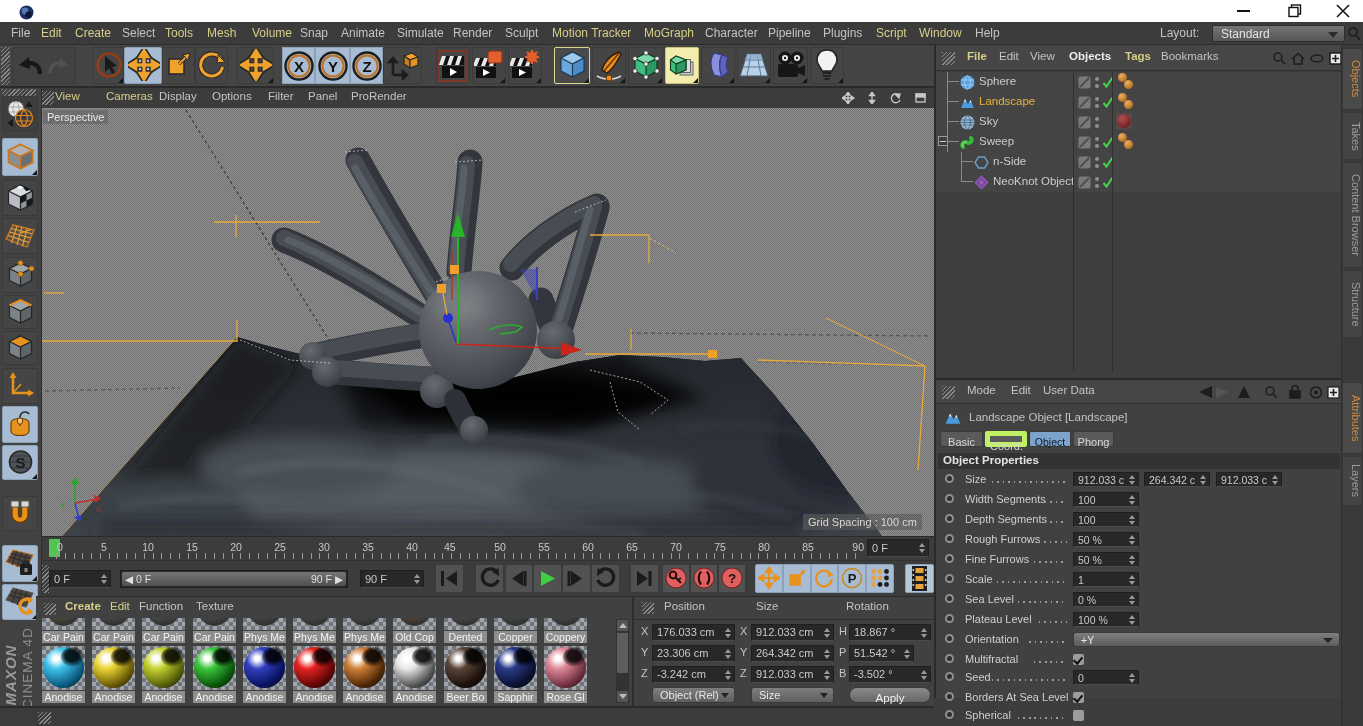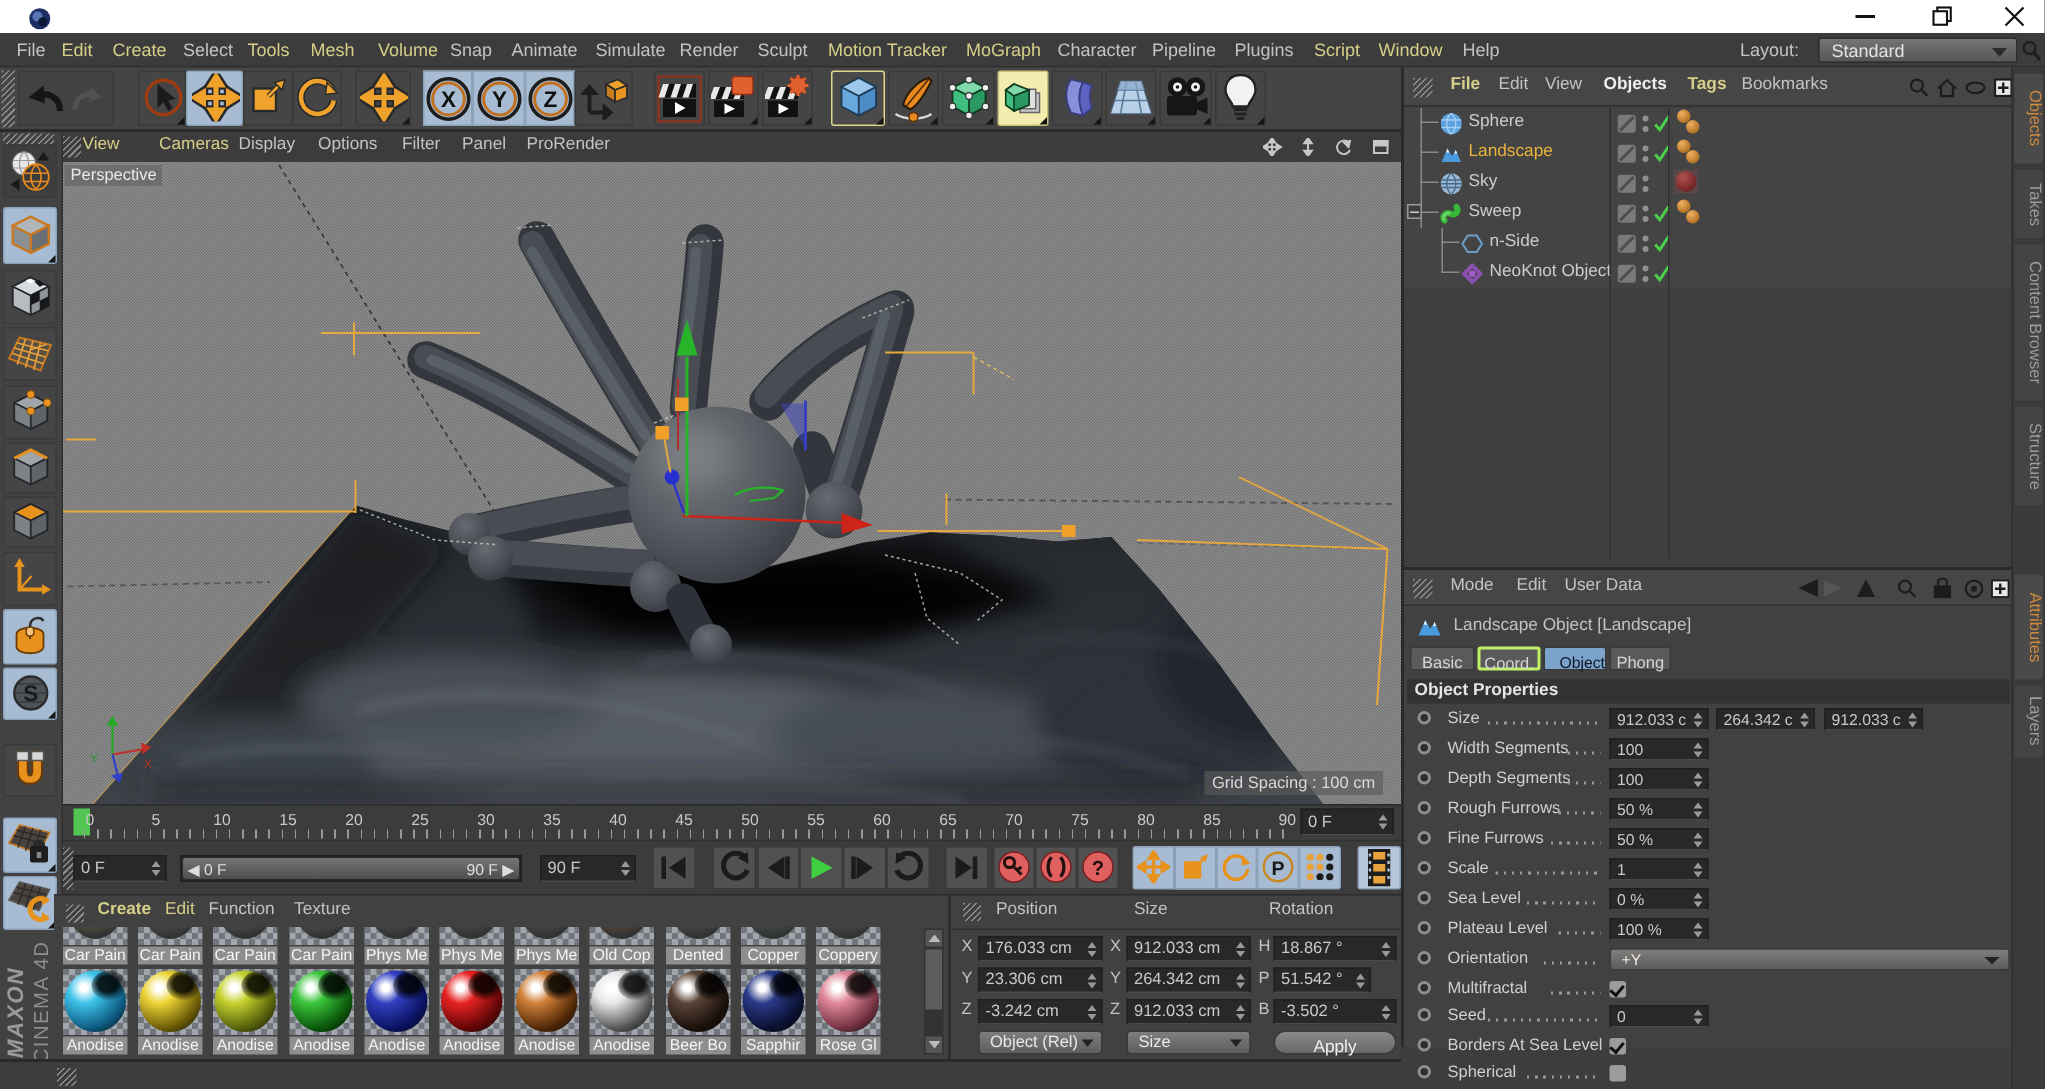--- a/index.html
+++ b/index.html
@@ -623,21 +623,21 @@
 <div id="rnums">
         <span class="abs" style="left:6px;top:4px;width:24px;text-align:center;font-size:10.5px;color:#c9c9c9">0</span>
         <span class="abs" style="left:50px;top:4px;width:24px;text-align:center;font-size:10.5px;color:#c9c9c9">5</span>
         <span class="abs" style="left:94px;top:4px;width:24px;text-align:center;font-size:10.5px;color:#c9c9c9">10</span>
         <span class="abs" style="left:138px;top:4px;width:24px;text-align:center;font-size:10.5px;color:#c9c9c9">15</span>
         <span class="abs" style="left:182px;top:4px;width:24px;text-align:center;font-size:10.5px;color:#c9c9c9">20</span>
         <span class="abs" style="left:226px;top:4px;width:24px;text-align:center;font-size:10.5px;color:#c9c9c9">25</span>
         <span class="abs" style="left:270px;top:4px;width:24px;text-align:center;font-size:10.5px;color:#c9c9c9">30</span>
         <span class="abs" style="left:314px;top:4px;width:24px;text-align:center;font-size:10.5px;color:#c9c9c9">35</span>
         <span class="abs" style="left:358px;top:4px;width:24px;text-align:center;font-size:10.5px;color:#c9c9c9">40</span>
-        <span class="abs" style="left:402px;top:4px;width:24px;text-align:center;font-size:10.5px;color:#c9c9c9">45</span>
+        <span class="abs" style="left:402px;top:4px;width:24px;text-align:left;font-size:10.5px;color:#c9c9c9">45</span>
         <span class="abs" style="left:446px;top:4px;width:24px;text-align:center;font-size:10.5px;color:#c9c9c9">50</span>
         <span class="abs" style="left:490px;top:4px;width:24px;text-align:center;font-size:10.5px;color:#c9c9c9">55</span>
         <span class="abs" style="left:534px;top:4px;width:24px;text-align:center;font-size:10.5px;color:#c9c9c9">60</span>
         <span class="abs" style="left:578px;top:4px;width:24px;text-align:center;font-size:10.5px;color:#c9c9c9">65</span>
         <span class="abs" style="left:622px;top:4px;width:24px;text-align:center;font-size:10.5px;color:#c9c9c9">70</span>
         <span class="abs" style="left:666px;top:4px;width:24px;text-align:center;font-size:10.5px;color:#c9c9c9">75</span>
         <span class="abs" style="left:710px;top:4px;width:24px;text-align:center;font-size:10.5px;color:#c9c9c9">80</span>
         <span class="abs" style="left:754px;top:4px;width:24px;text-align:center;font-size:10.5px;color:#c9c9c9">85</span>
         <span class="abs" style="left:798px;top:4px;width:24px;text-align:right;font-size:10.5px;color:#c9c9c9">90</span>
       </div>
@@ -1082,22 +1082,22 @@
         <circle cx="118" cy="7.5" r="2" fill="#1d1d1d"></circle>
 <rect x="130" y="2" width="11" height="11" fill="#e8e8e8" stroke="#1d1d1d" stroke-width="1.2"></rect>
         <path d="M135.5 4 L135.5 11 M132 7.5 L139 7.5" stroke="#1d1d1d" stroke-width="1.6"></path>
 </svg>
       <svg class="abs" style="left:8px;top:29px" width="18" height="17" viewBox="0 0 15 15">
         <path d="M1 13 L5 4 L8 9 L10.5 5 L14 13 Z" fill="#4a9ade"></path>
         <path d="M5 4 L6.2 6.6 L4 6.6 Z M10.5 5 L11.5 7.4 L9.6 7.4 Z" fill="#eaf4fc"></path>
       </svg>
       <span class="abs txt" style="left:33px;top:31px;font-size:11.5px">Landscape Object [Landscape]</span>
       <div class="abs" style="left:4px;top:51px;width:43px;height:16px;background:#5a5a5a;border:1px solid #3a3a3a;border-radius:2px;text-align:center"><span style="font-size:11px;color:#d6d6d6;line-height:15px">Basic</span></div>
-      <div class="abs" style="left:49px;top:51px;width:42px;height:16px;background:#5a5a5a;border:2px solid #bef264;border-radius:2px;text-align:center"><span style="font-size:11px;color:#d6d6d6;line-height:15px">Coord.</span></div>
-      <div class="abs" style="left:93px;top:51px;width:42px;height:16px;background:#7ca3cc;border:1px solid #3a3a3a;border-radius:2px;text-align:right"><span style="font-size:10.5px;color:#0e1828;line-height:15px">Object</span></div>
+      <div class="abs" style="left:49px;top:51px;width:42px;height:16px;background:#5a5a5a;border:5px solid #bef264;border-radius:2px;text-align:center"><span style="font-size:11px;color:#d6d6d6;line-height:15px">Coord.</span></div>
+      <div class="abs" style="left:93px;top:51px;width:42px;height:16px;background:#7ca3cc;border:1px solid #3a3a3a;border-radius:2px;text-align:center"><span style="font-size:10.5px;color:#0e1828;line-height:15px">Object</span></div>
       <div class="abs" style="left:137px;top:51px;width:41px;height:16px;background:#5a5a5a;border:1px solid #3a3a3a;border-radius:2px;text-align:center"><span style="font-size:11px;color:#d6d6d6;line-height:15px">Phong</span></div>
       <div class="abs" style="left:2px;top:73px;width:402px;height:16px;background:#333333"></div>
       <span class="abs" style="left:7px;top:74px;font-size:11.5px;font-weight:bold;color:#e4e4e4">Object Properties</span>
       <div class="ring" style="left:9px;top:94px"></div>
       <span class="rowlab" style="left:29px;top:93px">Size</span>
       <div class="dots" style="left:56px;top:101px;width:75px"></div>
       <div class="inp" style="left:137px;top:92px;width:66px;height:15px;line-height:12px;font-size:10.5px">912.033 c<span class="spin"></span></div>
       <div class="inp" style="left:208px;top:92px;width:66px;height:15px;line-height:12px;font-size:10.5px">264.342 c<span class="spin"></span></div>
       <div class="inp" style="left:280px;top:92px;width:66px;height:15px;line-height:12px;font-size:10.5px">912.033 c<span class="spin"></span></div>
       <div class="ring" style="left:9px;top:114px"></div>

